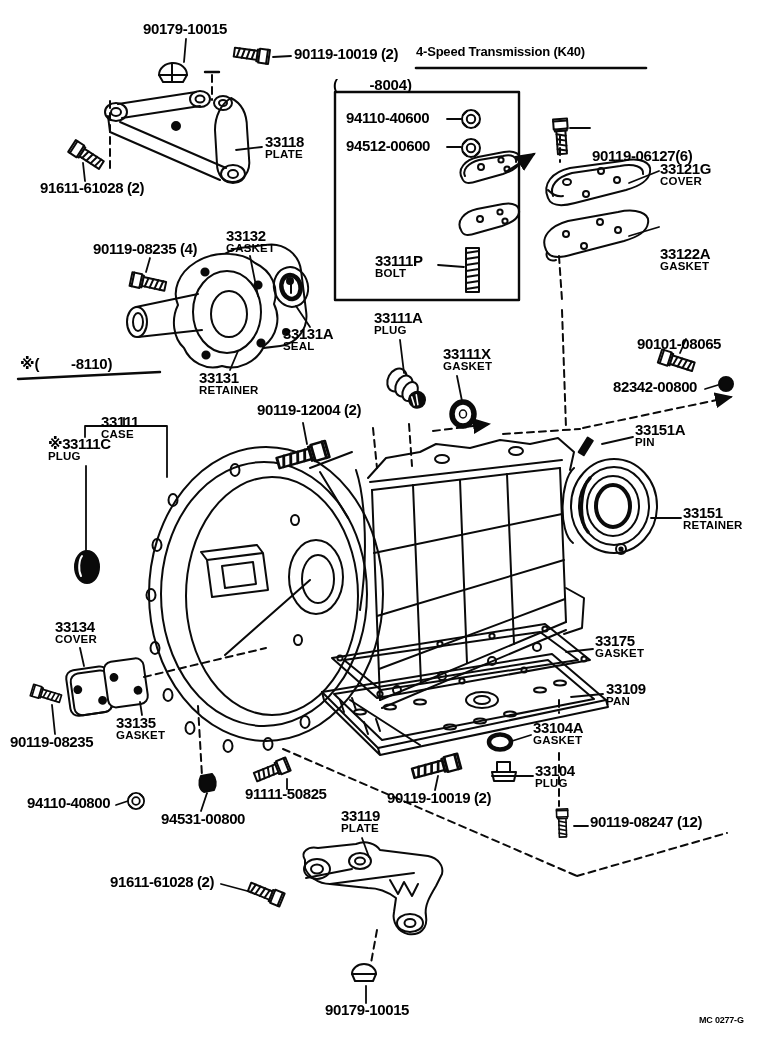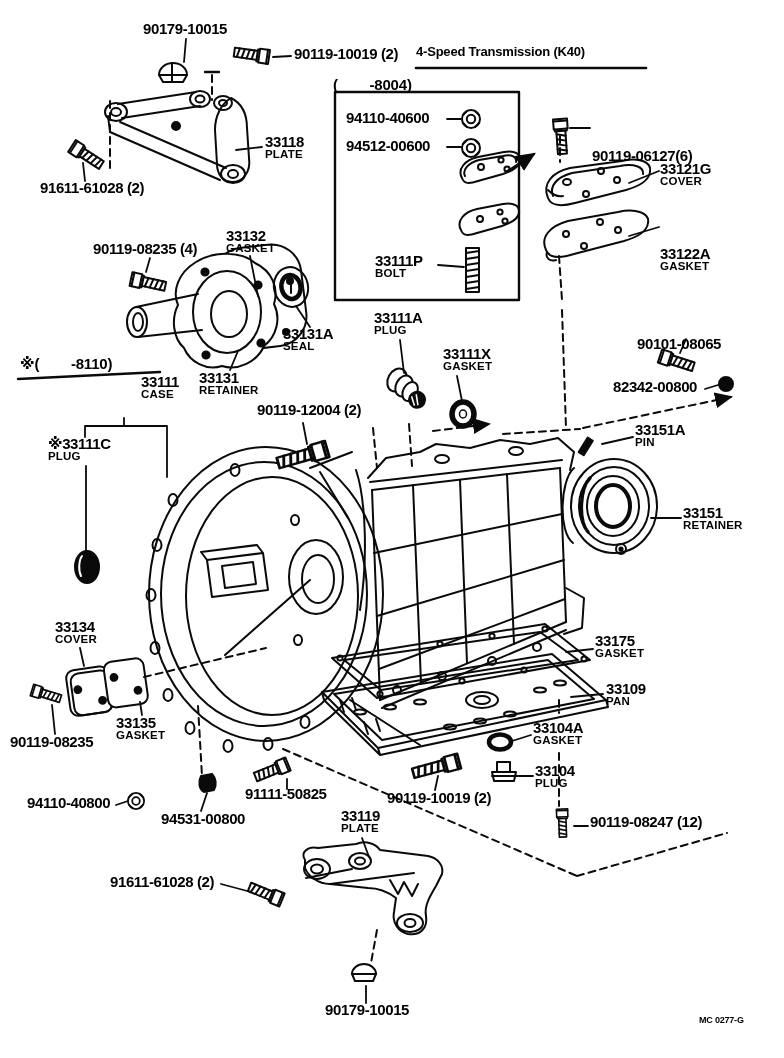--- a/index.html
+++ b/index.html
@@ -374,21 +374,21 @@
       <div class="part-label" style="left: 375px; top: 253px;"><span class="num">33111P</span><span class="sub">BOLT</span></div>
       <div class="part-label" style="left: 592px; top: 120px; margin-top: 28px;"><span class="num">90119-06127(6)</span></div>
       <div class="part-label" style="left: 660px; top: 161px;"><span class="num">33121G</span><span class="sub">COVER</span></div>
       <div class="part-label" style="left: 660px; top: 222px; margin-top: 24px;"><span class="num">33122A</span><span class="sub">GASKET</span></div>
       <div class="part-label" style="left: 374px; top: 310px;"><span class="num">33111A</span><span class="sub">PLUG</span></div>
       <div class="part-label" style="left: 443px; top: 346px;"><span class="num">33111X</span><span class="sub">GASKET</span></div>
       <div class="part-label" style="left: 637px; top: 320px; margin-top: 16px;"><span class="num">90101-08065</span></div>
       <div class="part-label" style="left: 613px; top: 379px;"><span class="num">82342-00800</span></div>
       <div class="part-label" style="left: 635px; top: 422px;"><span class="num">33151A</span><span class="sub">PIN</span></div>
       <div class="part-label" style="left: 683px; top: 505px;"><span class="num">33151</span><span class="sub">RETAINER</span></div>
-      <div class="part-label" style="left: 101px; top: 374px; margin-left: 40px;"><span class="num">33111</span><span class="sub">CASE</span></div>
+      <div class="part-label" style="left: 101px; top: 414px;"><span class="num">33111</span><span class="sub">CASE</span></div>
       <div class="part-label" style="left: 48px; top: 436px;"><span class="num">※33111C</span><span class="sub">PLUG</span></div>
       <div class="part-label" style="left: 257px; top: 402px;"><span class="num">90119-12004 (2)</span></div>
       <div class="part-label" style="left: 55px; top: 619px;"><span class="num">33134</span><span class="sub">COVER</span></div>
       <div class="part-label" style="left: 116px; top: 715px;"><span class="num">33135</span><span class="sub">GASKET</span></div>
       <div class="part-label" style="left: 10px; top: 734px;"><span class="num">90119-08235</span></div>
       <div class="part-label" style="left: 27px; top: 795px;"><span class="num">94110-40800</span></div>
       <div class="part-label" style="left: 161px; top: 811px;"><span class="num">94531-00800</span></div>
       <div class="part-label" style="left: 245px; top: 786px;"><span class="num">91111-50825</span></div>
       <div class="part-label" style="left: 387px; top: 790px;"><span class="num">90119-10019 (2)</span></div>
       <div class="part-label" style="left: 595px; top: 633px;"><span class="num">33175</span><span class="sub">GASKET</span></div>

